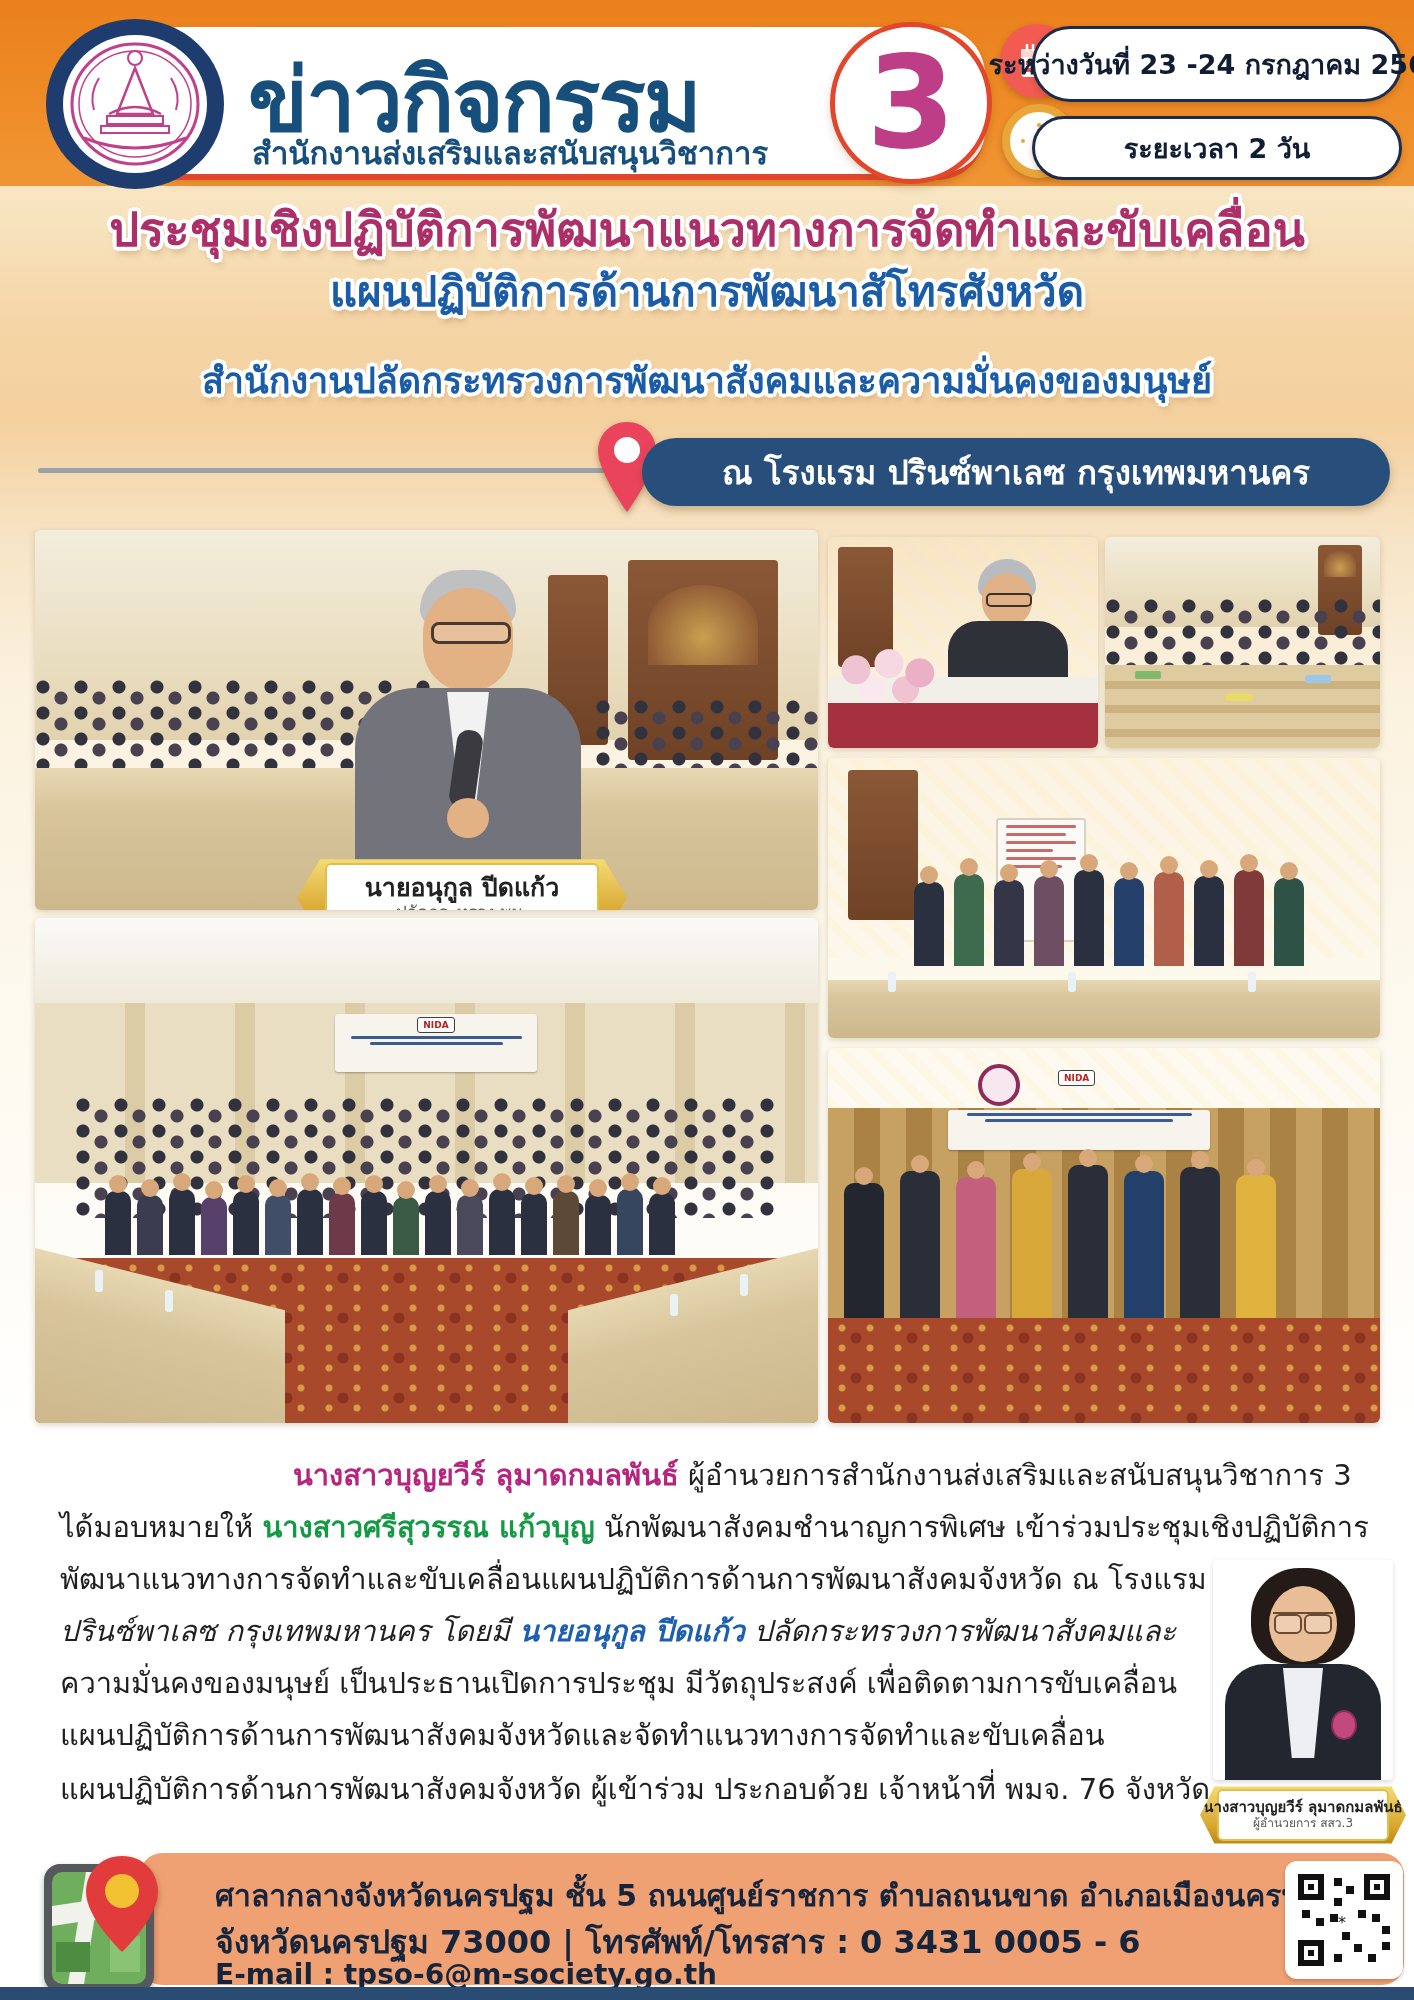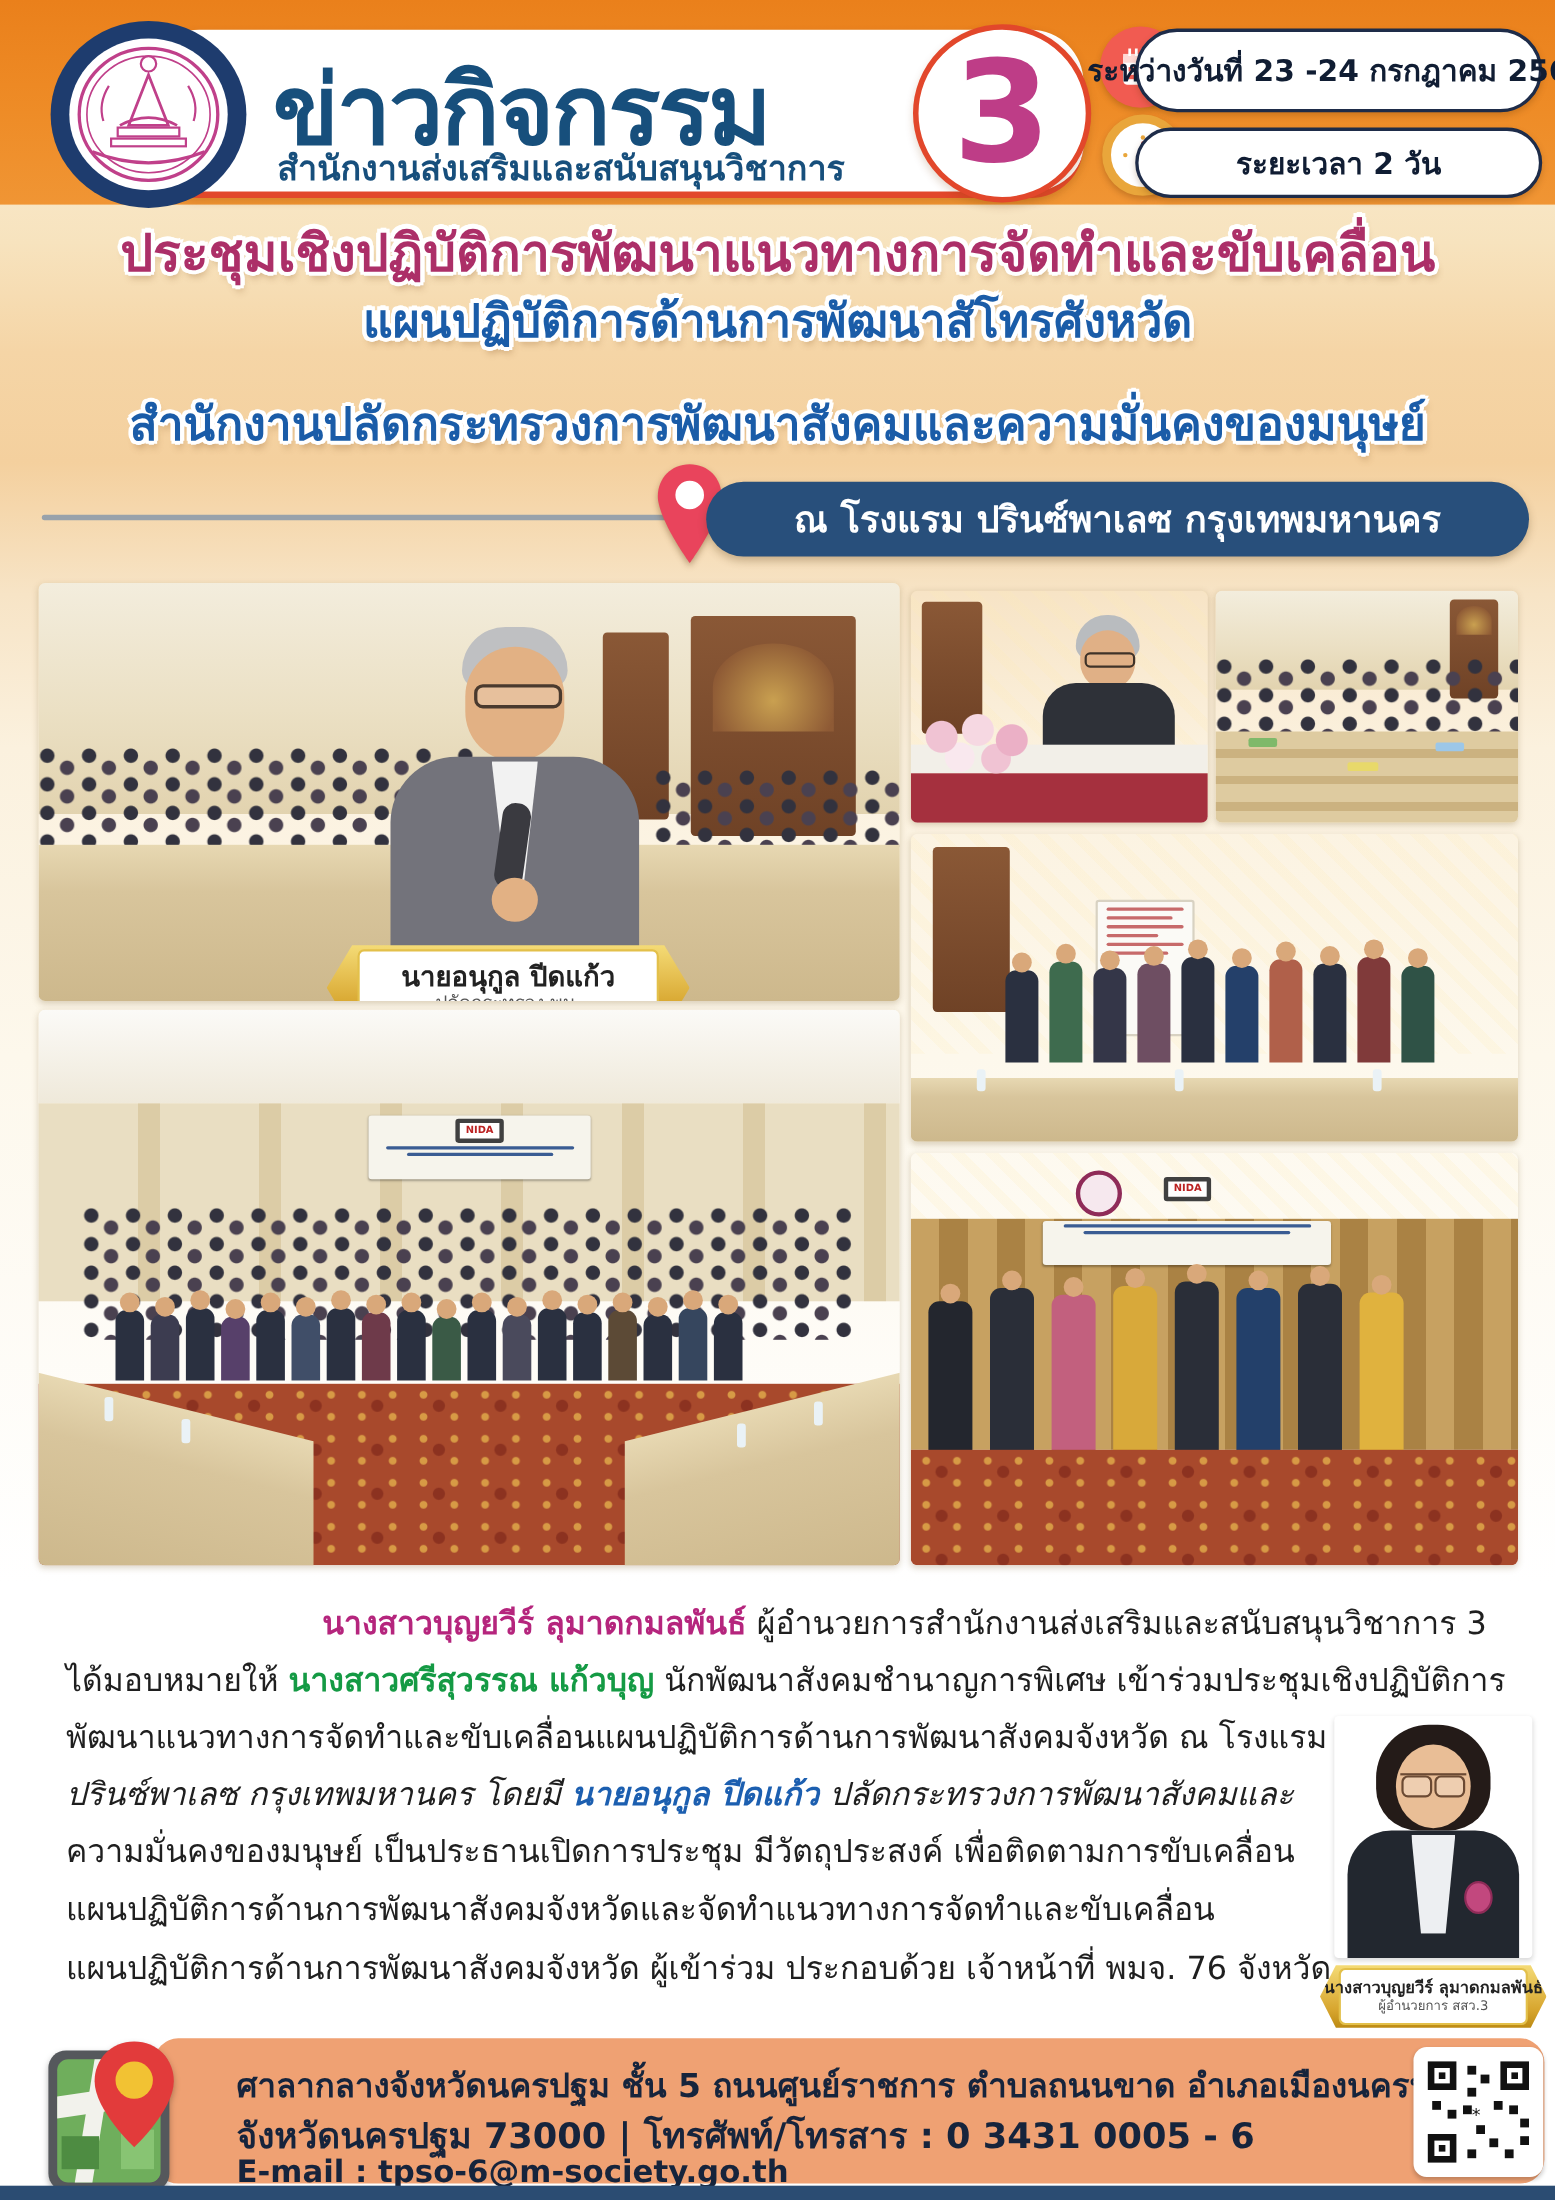--- a/index.html
+++ b/index.html
@@ -25,21 +25,21 @@
   .date-pill{left:1032px;top:26px;width:364px;height:70px;}
   .time-pill{left:1032px;top:116px;width:364px;height:58px;}
   .pill-badge span{font-size:27px;font-weight:800;color:#101D33;}
   .cal-circle{left:1000px;top:24px;width:74px;height:74px;border-radius:50%;background:#F15B51;display:flex;align-items:center;justify-content:center;box-shadow:0 3px 6px rgba(100,50,0,.3);}
   .clock-circle{left:1002px;top:104px;width:74px;height:74px;border-radius:50%;background:#FFFFFF;border:8px solid #E9A63B;box-sizing:border-box;display:flex;align-items:center;justify-content:center;box-shadow:0 3px 6px rgba(100,50,0,.3);}
 
   
   .ev-line{left:0;width:1414px;text-align:center;font-weight:800;}
   .ev1{top:192px;font-size:47px;color:#AC2F68;}
   .ev2{top:258px;font-size:42px;color:#1A5CA8;}
-  .ev3{top:352px;font-size:42px;color:#1A5CA8;}
+  .ev3{top:352px;font-size:36px;color:#1A5CA8;}
   .outline-w{text-shadow:-3px -3px 0 #fff,3px -3px 0 #fff,-3px 3px 0 #fff,3px 3px 0 #fff,-4px 0 0 #fff,4px 0 0 #fff,0 -4px 0 #fff,0 4px 0 #fff,2px 6px 7px rgba(150,105,55,.45);}
 
   .loc-line{left:38px;top:468px;width:575px;height:5px;background:#98A2AB;border-radius:3px;}
   .loc-pill{left:642px;top:438px;width:748px;height:68px;background:#284F7B;border-radius:36px;display:flex;align-items:center;justify-content:center;box-shadow:0 4px 8px rgba(90,60,20,.3);}
   .loc-pill span{color:#fff;font-size:33px;font-weight:700;}
   .loc-pin{left:596px;top:420px;width:62px;height:94px;filter:drop-shadow(0 3px 3px rgba(90,50,10,.4));}
 
   
   .photo{border-radius:6px;overflow:hidden;box-shadow:0 2px 6px rgba(120,90,40,.25);}
   .ph-wall{position:absolute;left:0;top:0;right:0;background:linear-gradient(180deg,#F3EDDD 0%,#EBE0C4 55%,#E2D3AF 100%);}
@@ -53,21 +53,21 @@
     background-image:repeating-linear-gradient(45deg,rgba(255,235,180,.18) 0 9px,rgba(0,0,0,0) 9px 22px);}
   .door{position:absolute;background:linear-gradient(180deg,#8A5836 0%,#6F4226 100%);border-radius:4px;}
   .arch{position:absolute;border-radius:50% 50% 0 0;background:radial-gradient(circle at 50% 65%,#C9A050 0%,#8E5A35 75%);}
 
   .person{position:relative;border-radius:10px 10px 0 0;}
   .person::before{content:"";position:absolute;left:50%;transform:translateX(-50%);top:-16px;width:18px;height:18px;border-radius:50%;background:#D9A87A;}
   .p-row{position:absolute;display:flex;align-items:flex-end;gap:10px;}
 
   .banner-sm{position:absolute;background:#F6F4EC;border-radius:3px;box-shadow:0 1px 2px rgba(0,0,0,.3);padding:3px 6px;display:flex;flex-direction:column;gap:3px;align-items:center;}
   .banner-sm i{display:block;width:90%;height:3px;background:#3A5C93;border-radius:2px;}
-  .nida-chip{position:absolute;background:#FFFFFF;border-radius:3px;font-size:9px;font-weight:800;color:#B22;padding:2px 5px;border:4px solid #404040;}
+  .nida-chip{position:absolute;background:#FFFFFF;border-radius:3px;font-size:9px;font-weight:800;color:#B22;padding:2px 5px;border:1px solid #404040;}
 
   .flipchart{position:absolute;background:#FBFAF6;border:2px solid #D8D2C2;border-radius:3px;}
   .flipchart i{display:block;height:3px;background:#C76A6A;border-radius:2px;margin:5px 8px 0 8px;}
 
   
   .gold-tag{position:absolute;background:linear-gradient(180deg,#F6DE7A 0%,#D7A52E 70%,#B8860F 100%);
     clip-path:polygon(0 50%,7% 4%,93% 4%,100% 50%,93% 96%,7% 96%);display:flex;align-items:center;justify-content:center;}
   .gold-tag .inner{background:#FFFFFF;border:2px solid #E3C04A;border-radius:6px;width:82%;height:78%;display:flex;flex-direction:column;align-items:center;justify-content:center;line-height:1.15;}
   .tag-name{font-weight:800;color:#222;}
   .tag-role{color:#555;}

